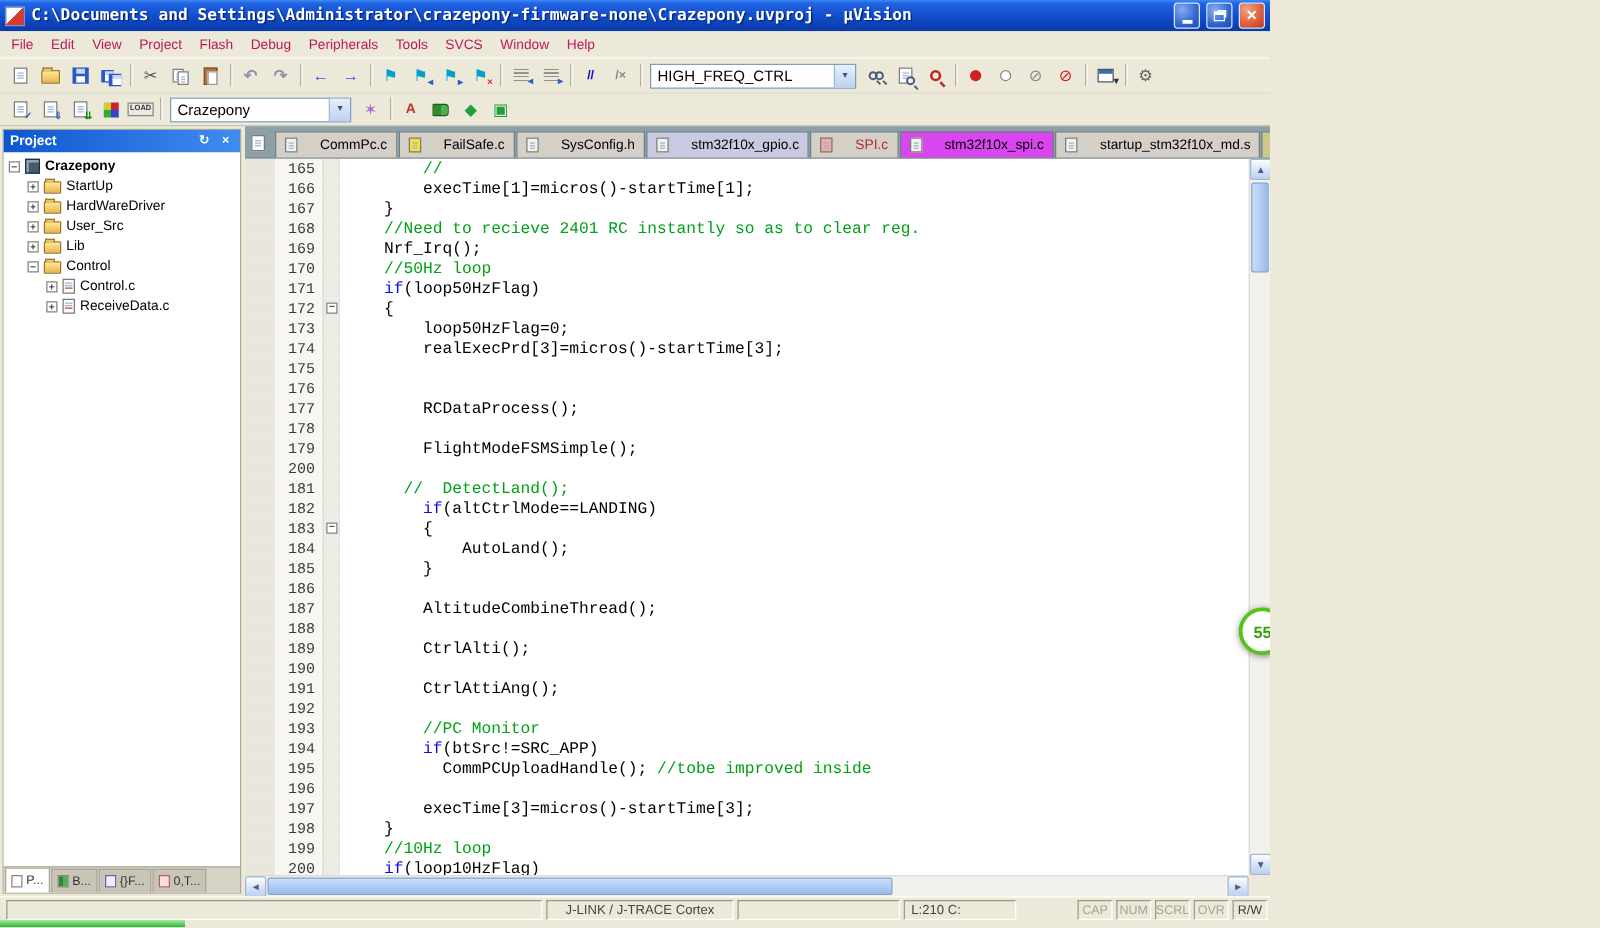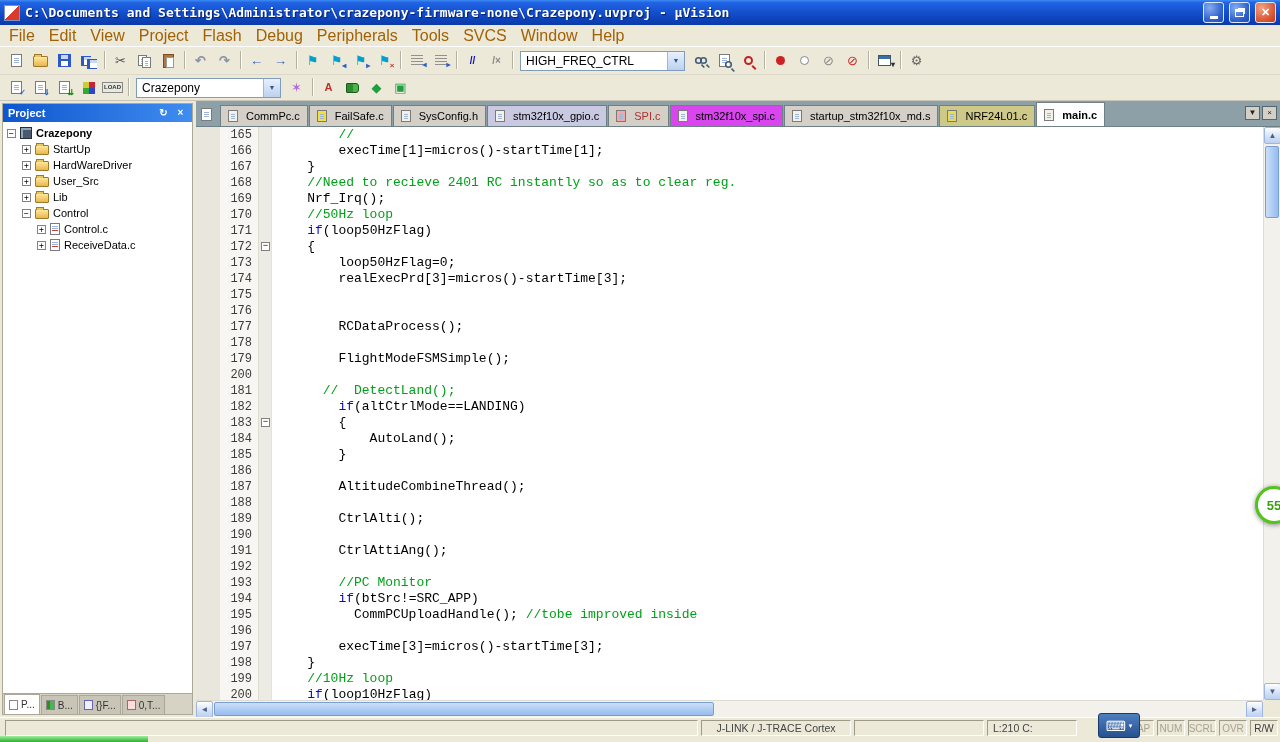--- a/index.html
+++ b/index.html
@@ -1,33 +1,33 @@
 <!DOCTYPE html>
 <html><head>
 <meta charset="utf-8">
 <style>
   *{margin:0;padding:0;box-sizing:border-box}
   html,body{width:1280px;height:742px;overflow:hidden}
   body{font-family:"Liberation Sans",sans-serif;font-size:12px;background:#ECE9D8}
-  .window{position:relative;width:1280px;height:742px;overflow:hidden;background:#ECE9D8}
+  .window{position:relative;width:1016px;height:742px;overflow:hidden;background:#ECE9D8}
 
   
   .titlebar{position:absolute;left:0;top:0;right:0;height:25px;display:flex;align-items:center;gap:5px;padding:0 4px;
     background:linear-gradient(180deg,#3C8CF4 0%,#2264E4 10%,#1452D0 45%,#0C40B6 82%,#0A3AA6 100%)}
   .app-icon{width:16px;height:16px;border:1px solid #7A92C8;background:linear-gradient(135deg,#ffffff 0 48%,#D93A2B 48% 100%);flex:none}
   .title-text{flex:1;color:#fff;font-family:"DejaVu Sans Mono",monospace;font-weight:bold;font-size:13px;white-space:nowrap;overflow:hidden;text-shadow:1px 1px 1px #001E6E}
   .win-btn{width:21px;height:21px;flex:none;border-radius:3px;border:1px solid #DCE9FC;display:flex;align-items:center;justify-content:center;color:#fff;font-size:11px;font-weight:bold;
     background:radial-gradient(circle at 30% 25%,#86ACF2,#3063CE 62%,#1D4BB4)}
   .win-btn.close{background:radial-gradient(circle at 30% 25%,#F2A284,#DC5A35 62%,#BE3A15)}
   .glyph-min{width:8px;height:3px;background:#fff;margin-top:9px}
   .glyph-rest{width:9px;height:8px;border:1px solid #fff;border-top-width:3px;background:transparent;box-shadow:2px -2px 0 -1px #fff}
 
   
   .menubar{position:absolute;top:25px;left:0;right:0;height:22px;background:#ECE9D8;border-bottom:1px solid #fff;display:flex;align-items:center;padding-left:2px}
-  .menu-item{padding:3px 7px;color:#a16207;font-size:16px}
+  .menu-item{padding:3px 7px;color:#be185d;font-size:11px}
 
   
   .toolbar{position:absolute;left:0;right:0;background:#ECE9D8;display:flex;align-items:center;padding-left:5px;gap:1px}
   .toolbar1{top:47px;height:28px;border-bottom:1px solid #DCD9CC}
   .toolbar2{top:75px;height:26px;border-bottom:1px solid #C9C6B8}
   .tbtn{width:23px;height:22px;display:flex;align-items:center;justify-content:center;position:relative;flex:none}
   .tico{position:relative;display:flex;align-items:center;justify-content:center}
   .tsep{width:7px;height:20px;display:flex;justify-content:center;flex:none}
   .tsep::after{content:"";width:1px;height:18px;background:#B4B1A4;box-shadow:1px 0 0 #fff}
   .g{font-size:13px;line-height:1;font-style:normal}
@@ -87,21 +87,21 @@
   .ptab.active{background:#fff;height:20px}
   .ptico{width:9px;height:10px;background:#fff;border:1px solid #888;display:inline-block}
   .ptab:nth-child(2) .ptico{background:linear-gradient(90deg,#2E8B2E 50%,#4DB44D 50%)}
   .ptab:nth-child(3) .ptico{background:#EEF;border-color:#66A}
   .ptab:nth-child(4) .ptico{background:#FDD;border-color:#A66}
 
   
   .editor{position:absolute;left:196px;top:0;right:0;bottom:0}
   .tabstrip{position:absolute;left:0;top:0;right:0;height:26px;background:#8DA0A8;border-bottom:1px solid #6E8086;display:flex;align-items:flex-end;padding:0 3px}
   .lead-doc{margin:0 8px 5px 2px}
-  .tab{height:21px;display:flex;align-items:center;gap:8px;padding:0 7px;border:1px solid #6E8086;border-bottom:none;font-size:11px;margin-right:1px;background:#D4D0C8;white-space:nowrap;color:#000}
+  .tab{height:21px;display:flex;align-items:center;gap:18px;padding:0 7px;border:1px solid #6E8086;border-bottom:none;font-size:11px;margin-right:1px;background:#D4D0C8;white-space:nowrap;color:#000}
   .tab .pg{width:10px;height:12px}
   .tab.active{height:24px;font-weight:bold}
   .strip-btns{margin-left:auto;display:flex;gap:2px;margin-bottom:6px}
   .strip-btn{width:15px;height:14px;background:#D4D0C8;border:1px solid #55656C;display:flex;align-items:center;justify-content:center;font-size:8px;color:#222;line-height:1}
 
   
   .code-area{position:absolute;left:0;top:26px;right:17px;bottom:17px;background:#fff;overflow:hidden}
   .code-row{height:16px;display:flex;font-family:"Liberation Mono","DejaVu Sans Mono",monospace;font-size:13px;line-height:16px}
   .bp{width:24px;flex:none;background:#E8E6DD}
   .ln{width:38px;flex:none;text-align:right;padding-right:6px;color:#3C3C3C;font-size:12px;background:#F7F6F2}

